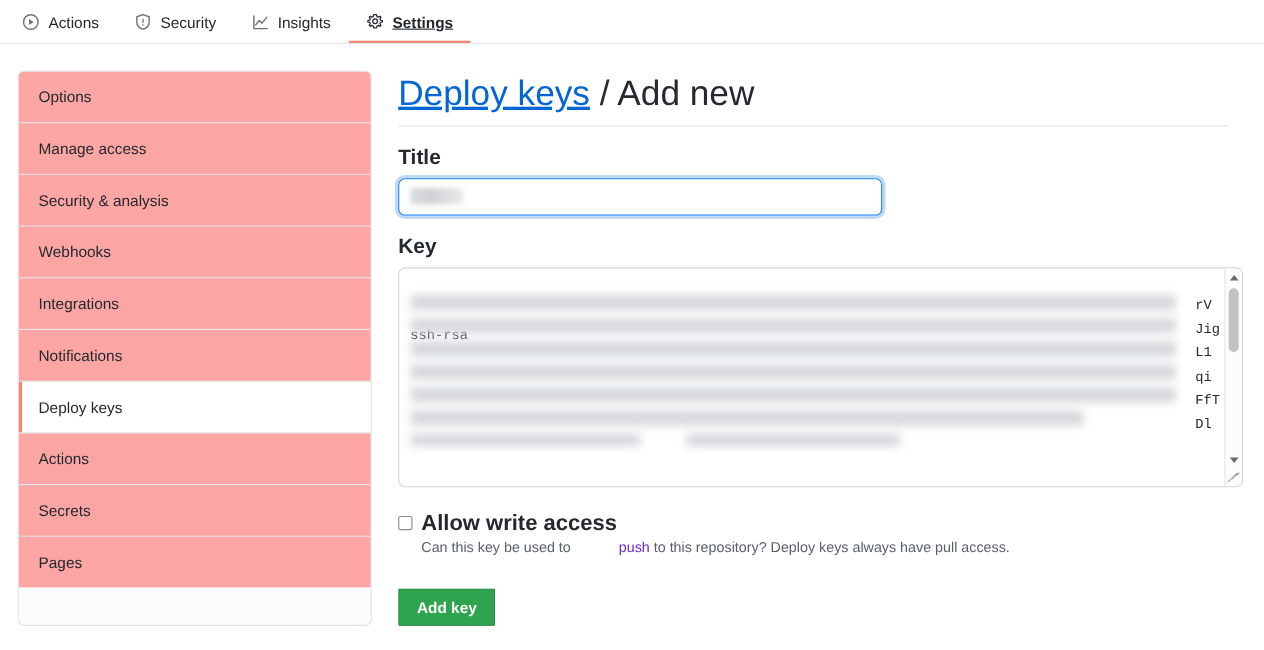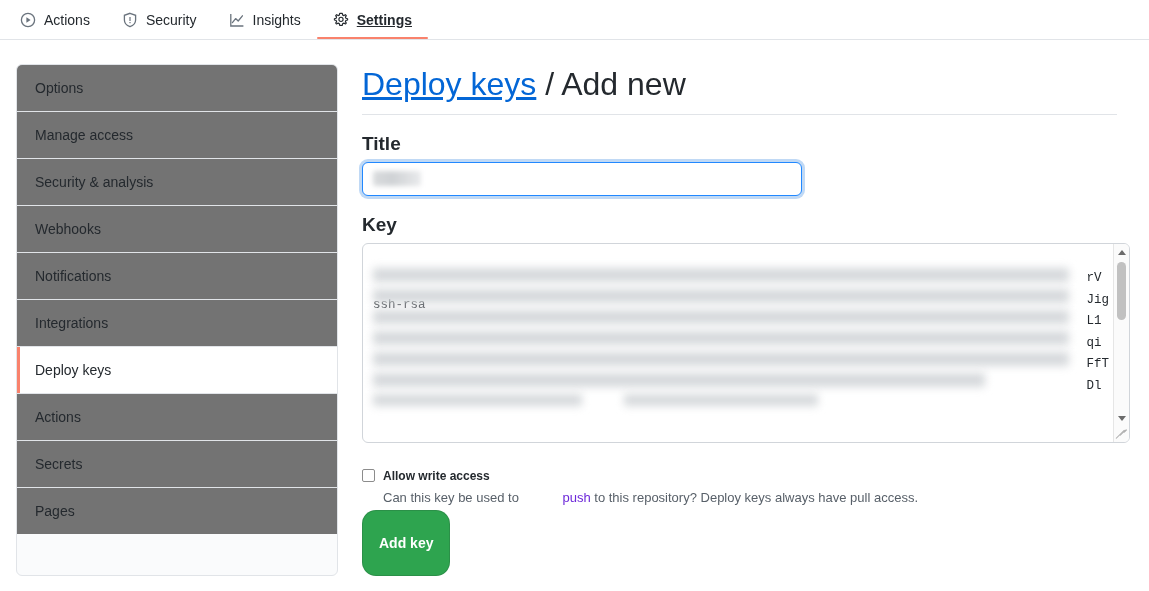--- a/index.html
+++ b/index.html
@@ -91,21 +91,21 @@
     overflow: hidden;
     background: #fafbfc;
   }
   .side-item {
     position: relative;
     display: block;
     padding: 14px 16px 14px 18px;
     font-size: 14px;
     color: #24292e;
     border-bottom: 1px solid #e1e4e8;
-    background: #737373;
+    background: #fca5a5;
     cursor: pointer;
     line-height: 18px;
     text-decoration: none;
   }
   .side-item:last-child { border-bottom: none; }
   .side-item.selected {
     background: #ffffff;
     font-weight: 400;
   }
   .side-item.selected::before {
@@ -283,44 +283,44 @@
   .cb {
     width: 13px; height: 13px;
     border: 1px solid #8c8c8c;
     border-radius: 2px;
     background: #fff;
     margin: 2px 8px 0 0;
     flex: 0 0 13px;
     cursor: pointer;
   }
   .check-label {
-    font-size: 12px;
+    font-size: 20px;
     font-weight: bold;
     color: #24292e;
     line-height: 18px;
     cursor: pointer;
   }
   .check-note {
     margin: 3px 0 0 21px;
     font-size: 13px;
     color: #586069;
     line-height: 18px;
   }
   .check-note b { color: #6d28d9; font-weight: normal; margin-left: 40px; }
 
   .btn-primary {
     display: inline-block;
-    margin-top: 3px;
-    padding: 22px 16px;
+    margin-top: 28px;
+    padding: 6px 16px;
     font-size: 14px;
     font-weight: bold;
     color: #fff;
     background: #2ea44f;
     border: 1px solid rgba(27,31,35,0.15);
-    border-radius: 14px;
+    border-radius: 1px;
     cursor: pointer;
     font-family: "Liberation Sans", sans-serif;
     line-height: 20px;
   }
 </style>
 </head>
 <body>
 
 <div class="repo-nav">
   <div class="repo-nav-inner">
@@ -372,22 +372,22 @@
   <div class="nav-bottom-border"></div>
 </div>
 
 <div class="page">
 
   <nav class="sidebar">
     <a class="side-item"><span>Options</span></a>
     <a class="side-item"><span>Manage access</span></a>
     <a class="side-item"><span>Security &amp; analysis</span></a>
     <a class="side-item"><span>Webhooks</span></a>
+    <a class="side-item"><span>Integrations</span></a>
     <a class="side-item"><span>Notifications</span></a>
-    <a class="side-item"><span>Integrations</span></a>
     <a class="side-item selected"><span>Deploy keys</span></a>
     <a class="side-item"><span>Actions</span></a>
     <a class="side-item"><span>Secrets</span></a>
     <a class="side-item"><span>Pages</span></a>
   </nav>
 
   <main class="main">
 
     <h1 class="page-title">
       <a>Deploy keys</a>

